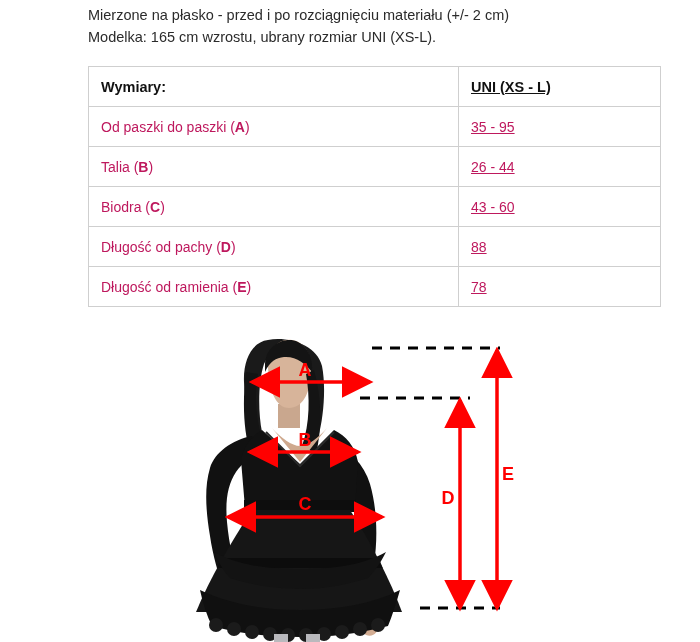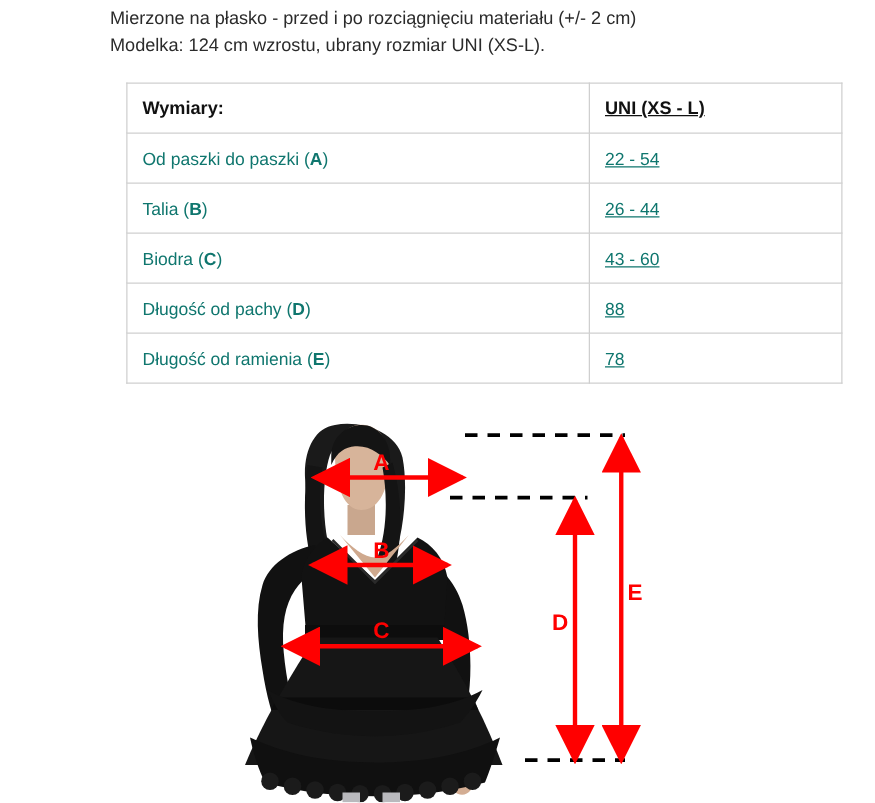--- a/index.html
+++ b/index.html
@@ -32,27 +32,26 @@
     color: #2b2b2b;
     white-space: nowrap;
   }
   .size-table {
     position: absolute;
     left: 88px;
     top: 66px;
     width: 524px;
     border-collapse: collapse;
     table-layout: fixed;
-    margin-left: 13px;
   }
   .size-table td {
     border: 1px solid #cfcfcf;
     padding: 11px 12px;
     font-size: 14px;
-    color: #0f766e;
+    color: #be185d;
     height: 17px;
     vertical-align: middle;
   }
   .size-table .col-label { width: 345px; }
   .size-table .col-value { width: 177px; text-decoration: underline; }
   .size-table tr.head td {
     font-weight: bold;
     font-size: 14.5px;
     color: #111111;
   }
@@ -68,32 +67,32 @@
   }
   .figure svg { display: block; }
 </style>
 </head>
 <body>
 
 <div class="page">
 
   <div class="intro">
     <div class="intro-line">Mierzone na płasko - przed i po rozciągnięciu materiału (+/- 2 cm)</div>
-    <div class="intro-line">Modelka: 124 cm wzrostu, ubrany rozmiar UNI (XS-L).</div>
+    <div class="intro-line">Modelka: 165 cm wzrostu, ubrany rozmiar UNI (XS-L).</div>
   </div>
 
   <table class="size-table">
     <tbody>
       <tr class="head">
         <td class="col-label">Wymiary:</td>
         <td class="col-value">UNI (XS - L)</td>
       </tr>
       <tr>
         <td class="col-label"><span>Od paszki do paszki (</span><span class="bold">A</span><span>)</span></td>
-        <td class="col-value">22 - 54</td>
+        <td class="col-value">35 - 95</td>
       </tr>
       <tr>
         <td class="col-label"><span>Talia (</span><span class="bold">B</span><span>)</span></td>
         <td class="col-value">26 - 44</td>
       </tr>
       <tr>
         <td class="col-label"><span>Biodra (</span><span class="bold">C</span><span>)</span></td>
         <td class="col-value">43 - 60</td>
       </tr>
       <tr>

